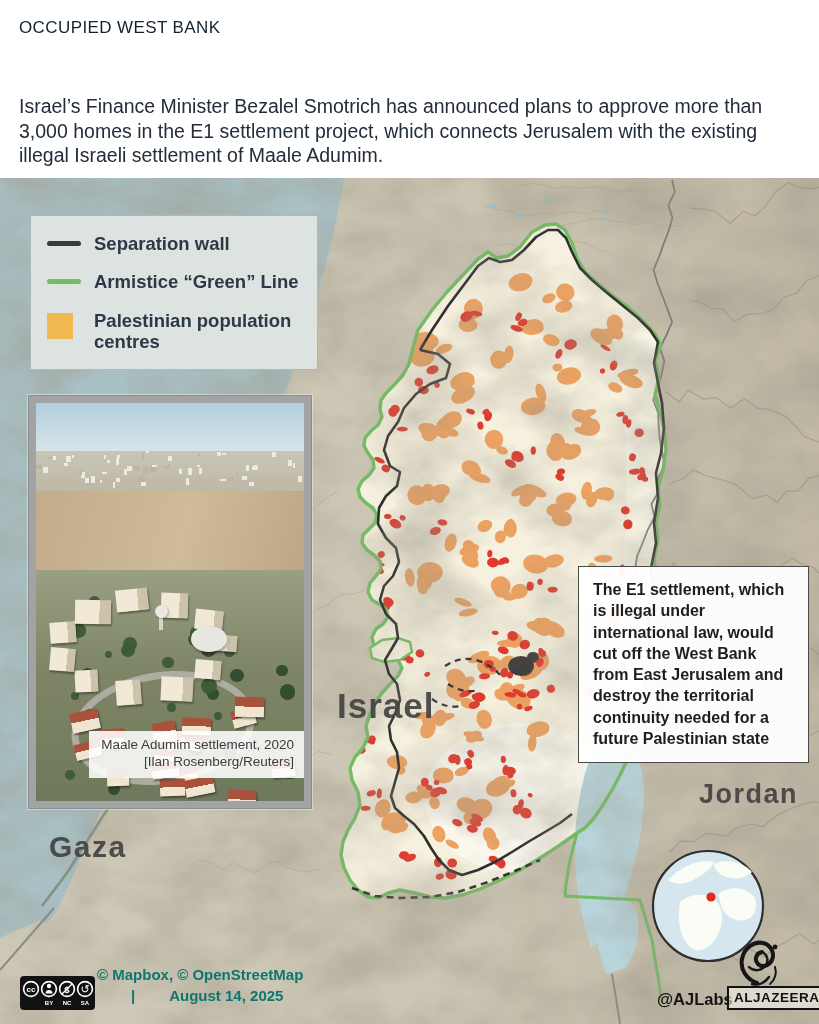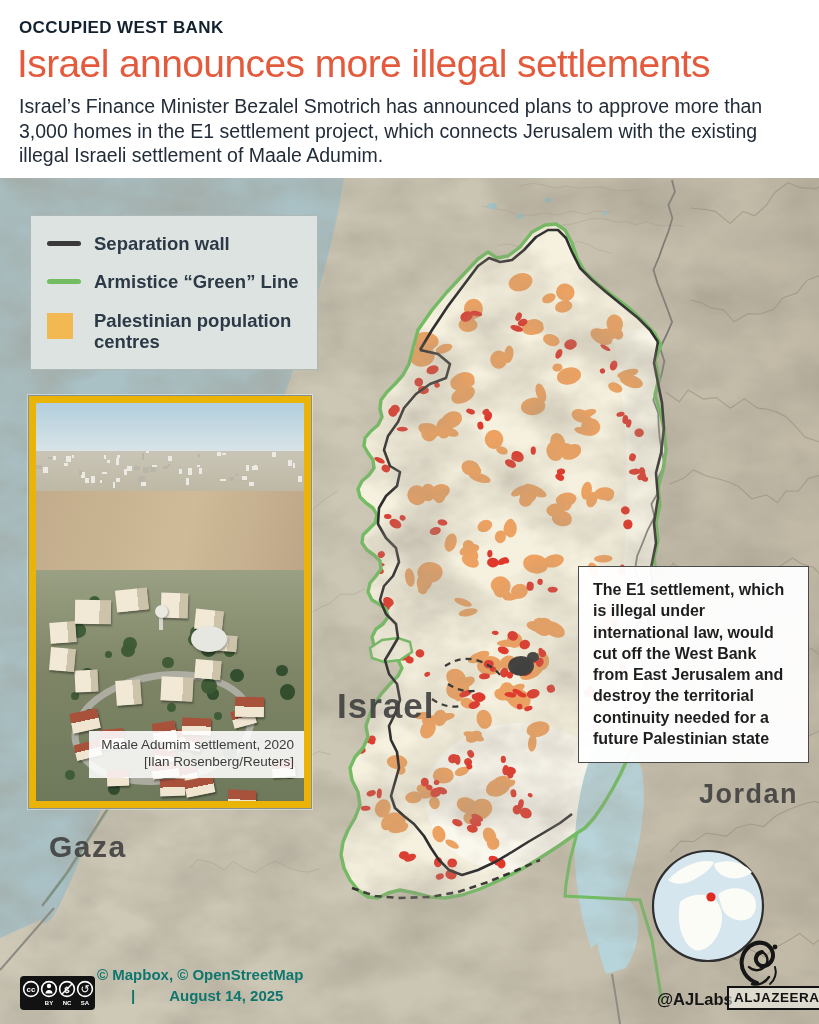--- a/index.html
+++ b/index.html
@@ -1,21 +1,21 @@
 <!DOCTYPE html>
 <html><head>
 <meta charset="utf-8">
 <style>
   html,body{margin:0;padding:0;}
   body{font-family:"Liberation Sans",sans-serif;background:#ffffff;}
   .page{position:relative;width:819px;height:1024px;overflow:hidden;background:#fff;}
 
   
   .header{position:absolute;left:0;top:0;width:819px;height:178px;background:#fff;z-index:5;}
-  .kicker{position:absolute;left:19px;top:18px;font-size:17px;font-weight:700;letter-spacing:.4px;color:#14222f;}
+  .kicker{position:absolute;left:19px;top:18px;font-size:17px;font-weight:400;letter-spacing:.4px;color:#14222f;}
   .headline{position:absolute;left:17px;top:42px;width:790px;font-size:39px;font-weight:500;letter-spacing:-.6px;color:#e45a3c;}
   .intro{position:absolute;left:19px;top:94px;width:784px;font-size:19.5px;line-height:1.26;font-weight:500;color:#222d39;}
 
   
   .map-wrap{position:absolute;left:0;top:178px;width:819px;height:846px;}
   .map-wrap svg.basemap{position:absolute;left:0;top:0;}
 
   .country-label{position:absolute;font-weight:700;color:rgba(66,66,66,.92);z-index:6;}
   .lbl-israel{left:337px;top:508px;font-size:35px;letter-spacing:1px;}
   .lbl-gaza{left:49px;top:652px;font-size:30px;letter-spacing:1.5px;}
@@ -24,21 +24,21 @@
   
   .legend{position:absolute;left:30px;top:37px;width:288px;box-sizing:border-box;background:#dde3e1;border:1px solid #aeb8b6;padding:17px 14px 15px 16px;z-index:7;}
   .legend-item{display:flex;align-items:flex-start;margin-bottom:17px;}
   .legend-item:last-child{margin-bottom:2px;}
   .swatch-col{width:47px;flex:none;display:flex;justify-content:flex-start;padding-top:5px;}
   .swatch-line{width:34px;height:5px;border-radius:3px;margin-top:3px;}
   .swatch-square{width:26px;height:26px;margin-top:-2px;}
   .legend-label{font-size:18.5px;line-height:1.15;font-weight:700;color:#2c3946;}
 
   
-  .photo{position:absolute;left:28px;top:217px;width:282px;height:412px;background:#eab308;border:1px solid #86908f;box-shadow:0 0 0 1px rgba(255,255,255,.4);z-index:7;}
+  .photo{position:absolute;left:28px;top:217px;width:282px;height:412px;background:#a3a3a3;border:1px solid #86908f;box-shadow:0 0 0 1px rgba(255,255,255,.4);z-index:7;}
   .photo-inner{position:absolute;left:7px;top:7px;right:7px;bottom:7px;overflow:hidden;background:#9aa183;}
   .ph-sky{position:absolute;left:0;top:0;width:100%;height:12%;background:linear-gradient(#b2cede,#d8e4e7);}
   .ph-city{position:absolute;left:0;top:12%;width:100%;height:10%;background:linear-gradient(#c9c5b6,#beb8a5);}
   .ph-hills{position:absolute;left:0;top:22%;width:100%;height:20%;
     background:linear-gradient(105deg,#c2ac8b,#cfbb98 55%,#bda687),
     repeating-linear-gradient(35deg,rgba(92,72,50,.10) 0 3px,rgba(0,0,0,0) 3px 9px);}
   .ph-town{position:absolute;left:0;top:42%;width:100%;height:58%;
     background:linear-gradient(#9aa083,#7e8566 45%,#6e795b);}
   .ph-road{position:absolute;left:13%;top:44%;width:170px;height:98px;border:7px solid #b6b4ab;border-radius:50%;transform:rotate(-8deg);opacity:.85;}
   .photo-caption{position:absolute;right:7px;bottom:30px;background:rgba(255,255,255,.88);padding:6px 10px 7px 12px;text-align:right;font-size:13.5px;line-height:1.25;color:#3c3c3c;z-index:3;}
@@ -59,21 +59,20 @@
   .ajbrand{position:absolute;left:727px;top:808px;border:2.5px solid #121212;padding:2px 5px 3px 5px;font-size:13.5px;font-weight:800;letter-spacing:.5px;color:#121212;background:rgba(250,249,244,.55);z-index:8;}
   .ajlogo{position:absolute;left:733px;top:755px;z-index:8;}
 </style>
 </head>
 <body>
 
 <div class="page">
 
   <div class="header">
     <div class="kicker">OCCUPIED WEST BANK</div>
-    <div class="headline">Israel announces more illegal settlements</div>
     <div class="intro">Israel’s Finance Minister Bezalel Smotrich has announced plans to approve more than 3,000 homes in the E1 settlement project, which connects Jerusalem with the existing illegal Israeli settlement of Maale Adumim.</div>
   </div>
 
   <div class="map-wrap">
     <svg class="basemap" width="819" height="846" viewBox="0 0 819 846" xmlns="http://www.w3.org/2000/svg">
       <defs>
         <filter id="relief" x="0" y="0" width="100%" height="100%">
           <feTurbulence type="fractalNoise" baseFrequency="0.013 0.02" numOctaves="4" seed="7" result="n"></feTurbulence>
           <feColorMatrix in="n" type="matrix" values="0 0 0 0 0.33  0 0 0 0 0.30  0 0 0 0 0.24  0.9 0.9 0.9 0 -1.05"></feColorMatrix>
         </filter>

